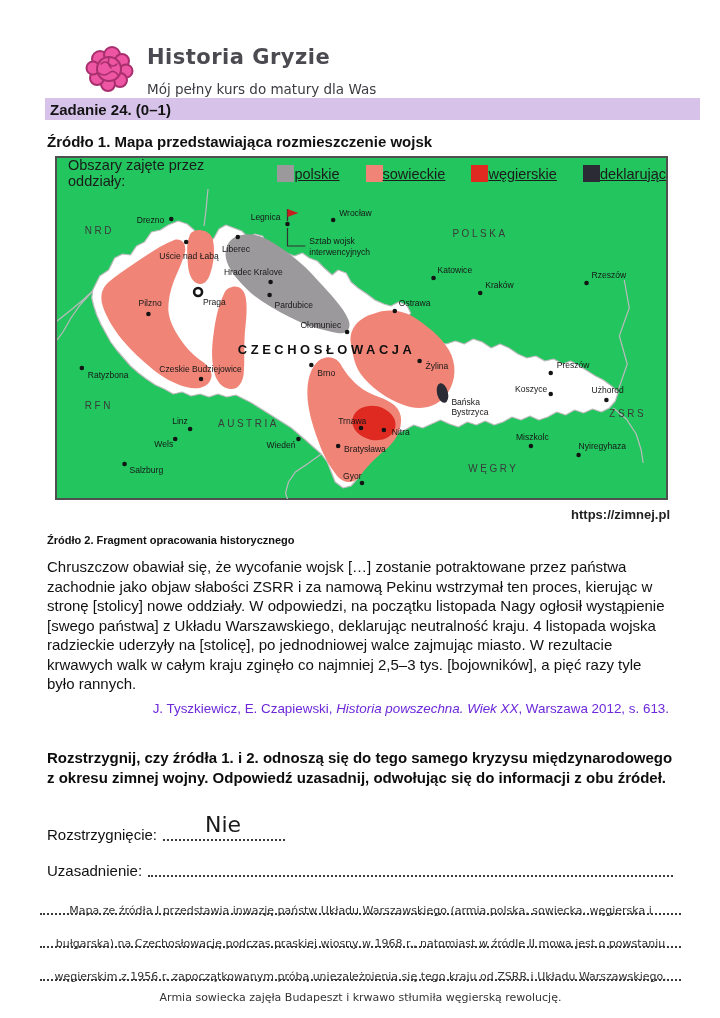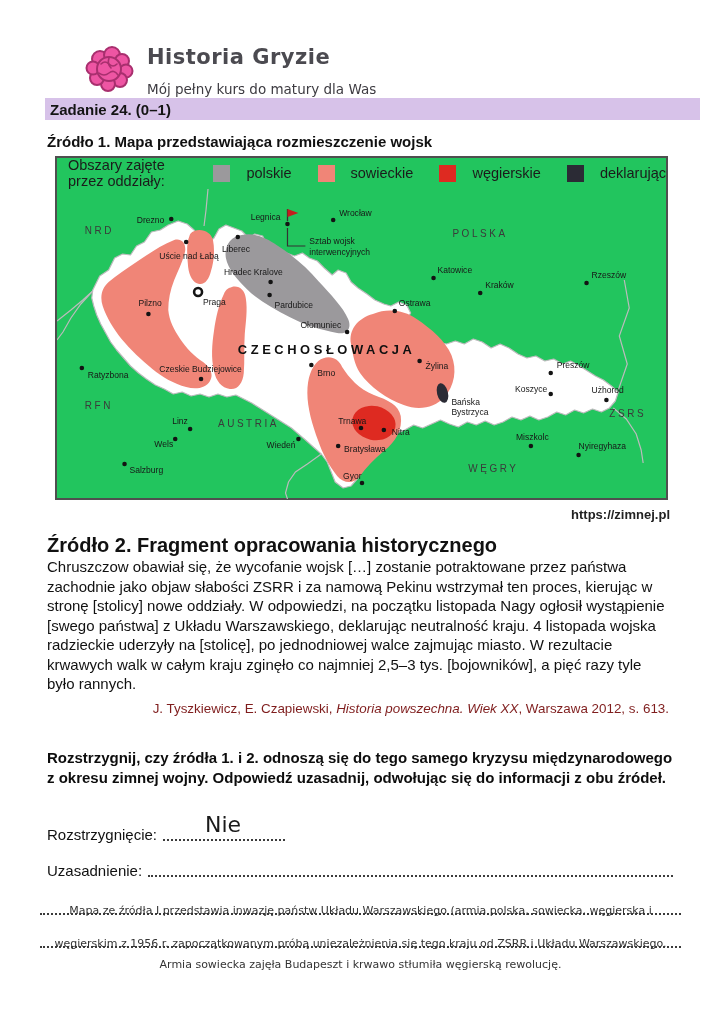--- a/index.html
+++ b/index.html
@@ -19,31 +19,31 @@
     background:var(--c-bar,#d7c2e9); display:flex; align-items:center; padding-left:5px; }
   .task-bar span { font-weight:bold; font-size:15px; color:#141414; }
 
   .src1-head { position:absolute; left:47px; top:133px; font-weight:bold; font-size:15px; color:#111; }
 
   
   .map-box { position:absolute; left:55px; top:156px; width:613px; height:344px;
     border:2px solid #4f4f4f; background:#22c55e; }
   .legend { height:30px; display:flex; align-items:center; padding-left:11px; gap:26px; }
   .legend .cap { font-size:14.5px; color:#1b1b1b; }
-  .legend .item { display:flex; align-items:center; gap:16px; }
+  .legend .item { display:flex; align-items:flex-end; gap:0;text-decoration:underline; }
   .legend .sw { width:17px; height:17px; display:inline-block; }
   .legend .lab { font-size:14.5px; color:#1b1b1b; }
   svg.map { display:block; width:100%; height:311px; }
 
   .credit { position:absolute; left:45px; top:507px; width:625px; text-align:right;
     font-size:13px; font-weight:600; color:#222; }
 
-  .src2-head { position:absolute; left:47px; top:534px; font-weight:bold; font-size:20px; color:#111; }
+  .src2-head { position:absolute; left:47px; top:534px; font-weight:bold; font-size:11px; color:#111; }
   .src2-par  { position:absolute; left:47px; top:557px; width:626px; font-size:15px; line-height:19.5px; color:#111; }
-  .src2-cite { position:absolute; left:47px; top:701px; width:622px; text-align:right; font-size:13.4px; color:#7f1d1d; }
+  .src2-cite { position:absolute; left:47px; top:701px; width:622px; text-align:right; font-size:13.4px; color:#6d28d9; }
 
   .question { position:absolute; left:47px; top:748px; width:626px;
     font-weight:bold; font-size:15px; line-height:20px; color:#0d0d0d; }
 
   .row { position:absolute; left:47px; display:flex; align-items:flex-end; font-size:15px; color:#111; }
   .leader { border-bottom:2px dotted #3c3c3c; margin:0 0 2px 6px; }
   .decision-row { top:826px; width:626px; }
   .decision-row .leader { width:122px; }
   .just-row { top:862px; width:626px; }
   .just-row .leader { flex:1; }
@@ -235,18 +235,21 @@
 <div class="row just-row">
   <span>Uzasadnienie:</span>
   <span class="leader"></span>
 </div>
 
 <div class="answers">
   <div class="ans-row">
       <span>Mapa ze źródła I przedstawia inwazję państw Układu Warszawskiego (armia polska, sowiecka, węgierska i</span>
     </div>
   <div class="ans-row">
+      <span>bułgarska) na Czechosłowację podczas praskiej wiosny w 1968 r., natomiast w źródle II mowa jest o powstaniu</span>
+    </div>
+  <div class="ans-row">
       <span>węgierskim z 1956 r. zapoczątkowanym próbą uniezależnienia się tego kraju od ZSRR i Układu Warszawskiego.</span>
     </div>
   <div class="ans-row last">
       <span>Armia sowiecka zajęła Budapeszt i krwawo stłumiła węgierską rewolucję.</span>
     </div>
 </div>
 
 </body></html>

